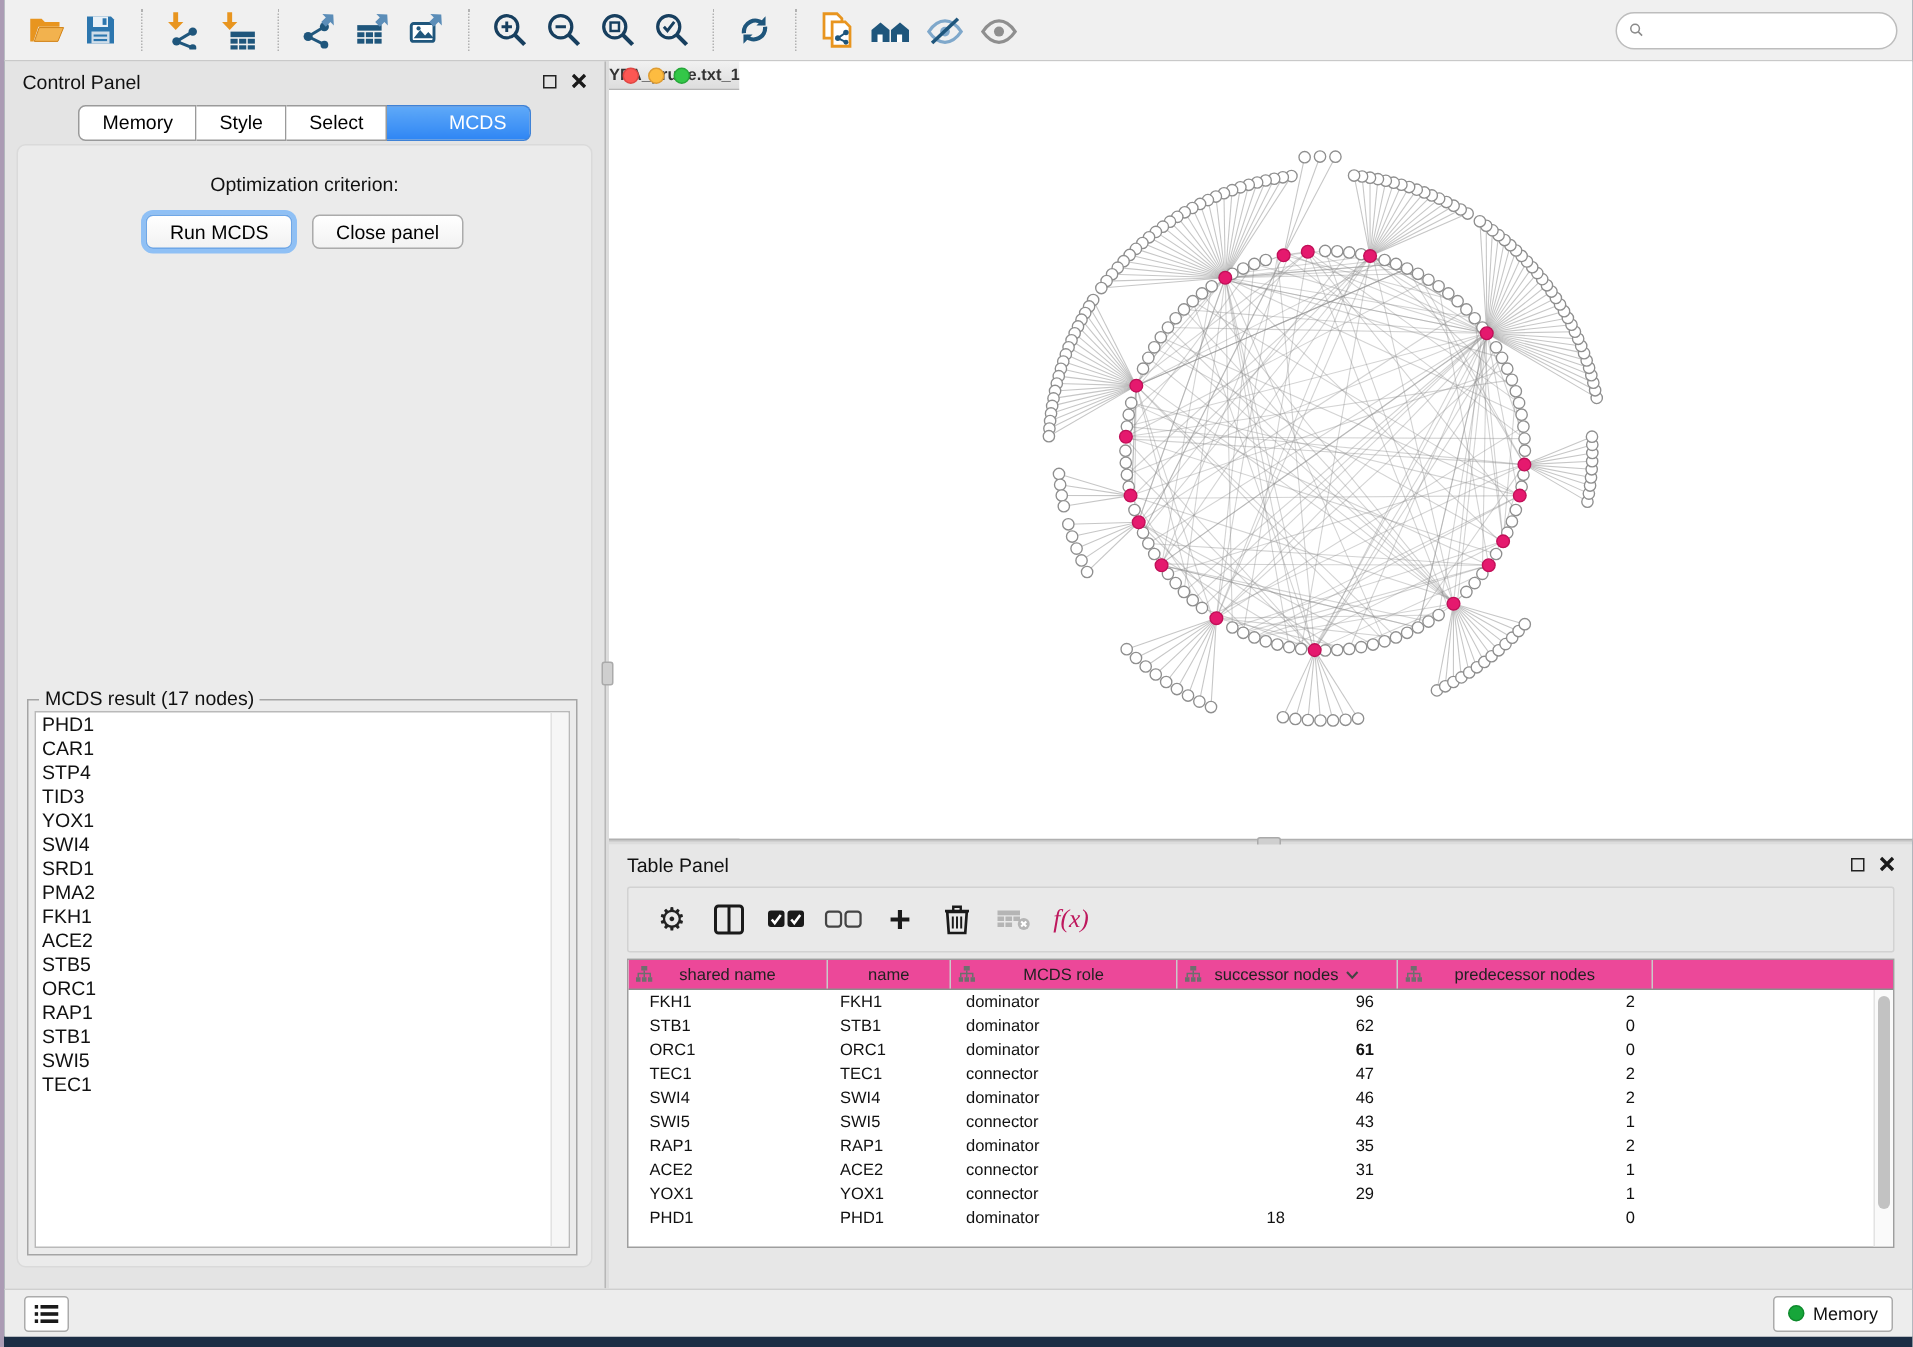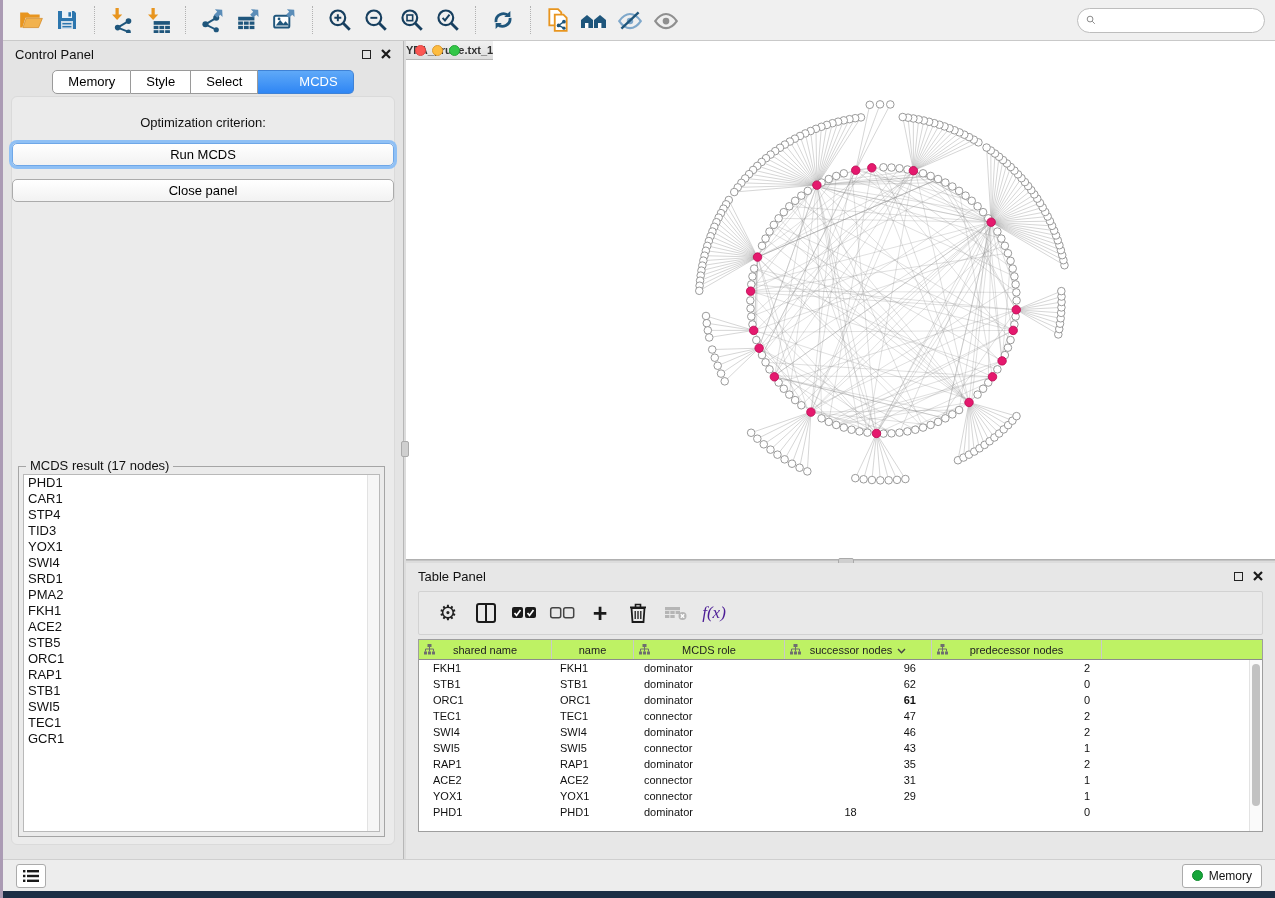--- a/index.html
+++ b/index.html
@@ -44,21 +44,21 @@
   .seg .seg-btn.active { background:linear-gradient(180deg,#5fa9f8,#2f86f4); color:#fff; border-color:#3f82d6; }
   .cp-surface { position:absolute; left:8px; right:8px; top:55px; bottom:14px; background:#ebebeb;
     border:1px solid #dadada; border-radius:6px; }
   .opt-label { text-align:center; margin-top:18px; font-size:13px; }
   .combo { width:312px; height:24px; margin:13px auto 0; background:#fff; border:1px solid #b4b4b4;
     border-radius:4px; display:flex; align-items:center; overflow:hidden; }
   .combo .combo-text { flex:1; font-size:13px; padding-left:9px; white-space:nowrap; }
   .combo .stepper { width:19px; height:20px; margin-right:2px; border-radius:4px;
     background:linear-gradient(180deg,#66aef9,#2d80f2); display:flex; flex-direction:column;
     align-items:center; justify-content:center; gap:1px; }
-  .btn-row { display:flex; justify-content:center; gap:13px; margin-top:13px;flex-direction:column; }
+  .btn-row { display:flex; justify-content:center; gap:13px; margin-top:13px; }
   .push-btn { background:linear-gradient(180deg,#ffffff,#f2f2f2); border:1px solid #ababab; border-radius:5px;
     font-size:13px; padding:3px 15px; color:#000; font-family:"Liberation Sans", sans-serif; }
   .push-btn.focused { box-shadow:0 0 0 3px #8fc0f5; border-color:#6ea7e8; }
   .groupbox { position:absolute; left:6px; right:9px; top:369px; bottom:7px; border:1px solid #a5a5a5; }
   .groupbox .legend { position:absolute; top:-9px; left:7px; background:#ebebeb; padding:0 4px; font-size:13px; }
   .listbox { position:absolute; left:4px; right:4px; top:7px; bottom:4px; background:#fff;
     border:1px solid #b9b9b9; overflow:hidden; }
   .listbox .track { position:absolute; top:0; bottom:0; right:0; width:12px; background:#f6f6f6;
     border-left:1px solid #e2e2e2; }
   .mcds-item { font-size:13px; line-height:16px; padding-left:4px; }
@@ -80,24 +80,24 @@
   .hdivider .grip { position:absolute; left:432px; top:-3px; width:16px; height:7px; background:#cfcfcf;
     border:1px solid #aaa; border-radius:2px; }
 
   
   .table-panel { flex:1; background:#e7e7e7; position:relative; min-height:0; }
   .tp-toolbar { position:absolute; left:12px; right:12px; top:28px; height:44px; background:#e9e9e9;
     border:1px solid #d2d2d2; border-radius:2px; display:flex; align-items:center; padding-left:10px; gap:0; }
   .tp-btn { width:38px; height:34px; display:flex; align-items:center; justify-content:center; }
   .gear-glyph { font-size:21px; color:#222; font-family:"DejaVu Sans", sans-serif; line-height:1; }
   .plus-glyph { font-size:25px; font-weight:bold; color:#1a1a1a; line-height:0.8; }
-  .fx-glyph { font-family:"Liberation Serif", serif; font-style:italic; font-size:17px; color:#4c1d95; }
+  .fx-glyph { font-family:"Liberation Serif", serif; font-style:italic; font-size:17px; color:#be185d; }
   .tp-table { position:absolute; left:12px; right:12px; top:76px; height:193px; background:#fff;
     border:1px solid #9e9e9e; overflow:hidden; }
-  .thead { display:flex; height:20px; background:#bef264; border-bottom:1px solid #8c8c8c; }
+  .thead { display:flex; height:20px; background:#ec4899; border-bottom:1px solid #8c8c8c; }
   .th { display:flex; align-items:center; justify-content:center; position:relative; font-size:11px;
     color:#222; border-right:1px solid #c9c9c9; gap:5px; flex:none; }
   .th .tree-ico { position:absolute; left:5px; top:4px; }
   .th:last-child { border-right:none; flex:1; }
   .tr { display:flex; height:16px; align-items:center; }
   .td { font-size:11px; color:#111; flex:none; white-space:nowrap; overflow:hidden; }
   .td.l14 { padding-left:14px; } .td.l8 { padding-left:8px; } .td.l10 { padding-left:10px; }
   .td.r { text-align:right; } .td.r16 { padding-right:16px; } .td.r12 { padding-right:12px; }
   .v-scroll { position:absolute; right:0; top:20px; bottom:0; width:13px; background:#fafafa;
     border-left:1px solid #e3e3e3; }
@@ -328,21 +328,20 @@
               <div class="mcds-item">SRD1</div>
               <div class="mcds-item">PMA2</div>
               <div class="mcds-item">FKH1</div>
               <div class="mcds-item">ACE2</div>
               <div class="mcds-item">STB5</div>
               <div class="mcds-item">ORC1</div>
               <div class="mcds-item">RAP1</div>
               <div class="mcds-item">STB1</div>
               <div class="mcds-item">SWI5</div>
               <div class="mcds-item">TEC1</div>
-              <div class="mcds-item">GCR1</div>
             </div>
         </div>
       </div>
     </div>
 
     <div class="vdivider">
         <div class="grip"></div>
       </div>
 
     <div class="right-col">

